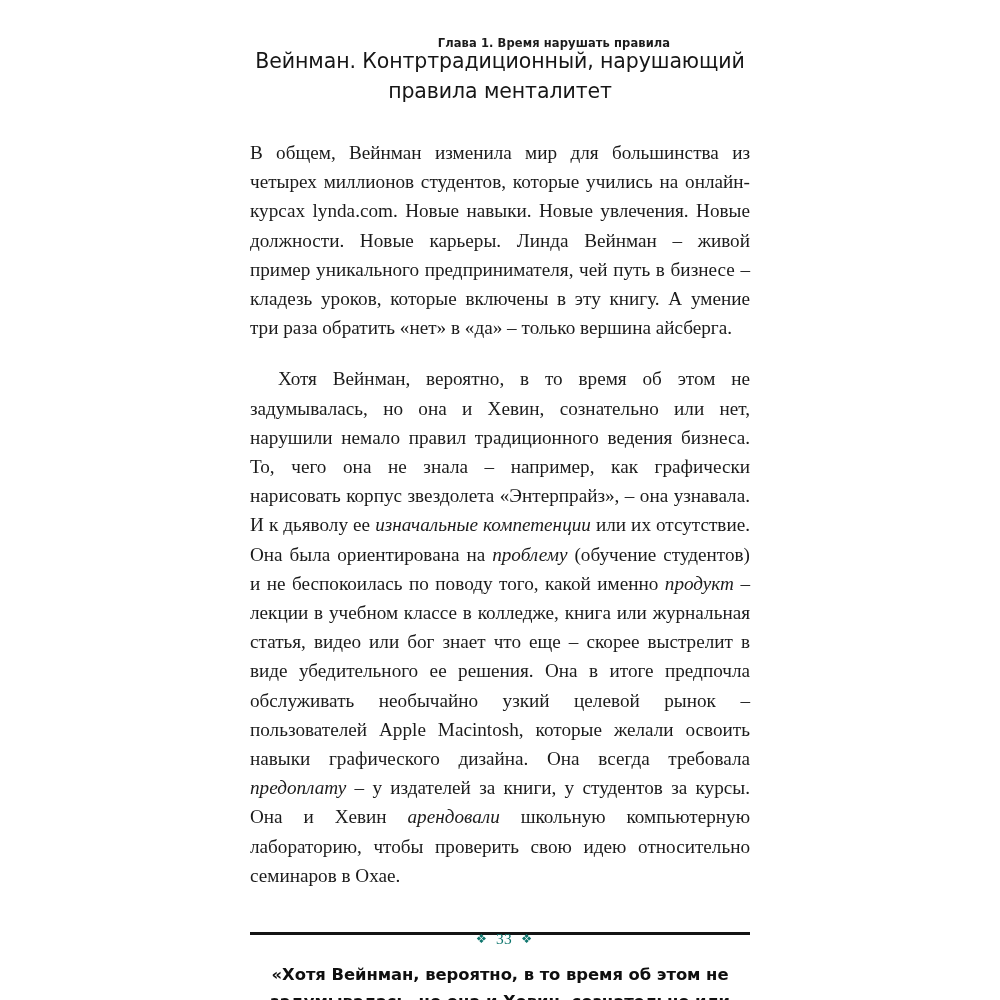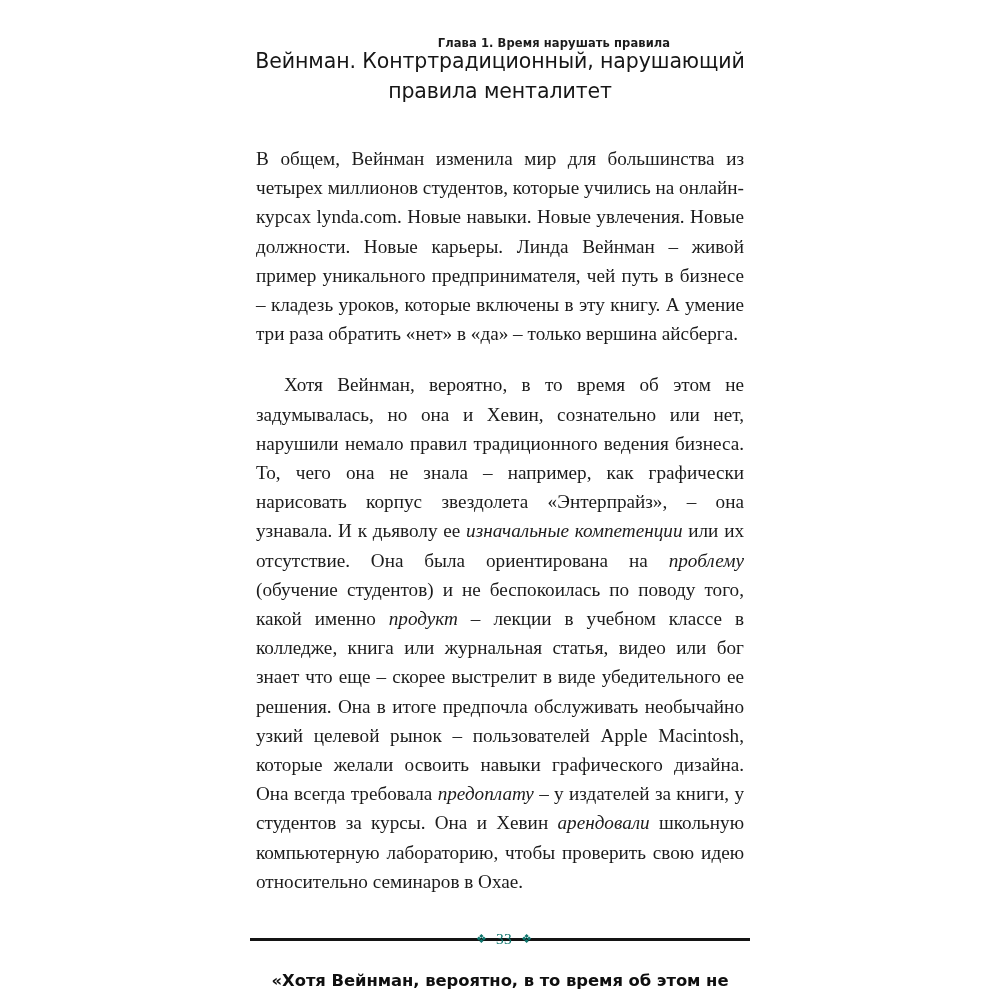--- a/index.html
+++ b/index.html
@@ -56,21 +56,21 @@
     text-align: center;
     color: #161616;
     letter-spacing: -0.1px;
   }
 
   
   .body-copy {
     padding-top: 32px;
   }
   .para {
-    margin: 6px;
+    margin: 0;
     font-size: 19.2px;
     line-height: 29.2px;
     text-align: justify;
     text-justify: inter-word;
     color: #1b1b1b;
     hyphens: manual;
   }
   .para + .para {
     margin-top: 22px;
   }

